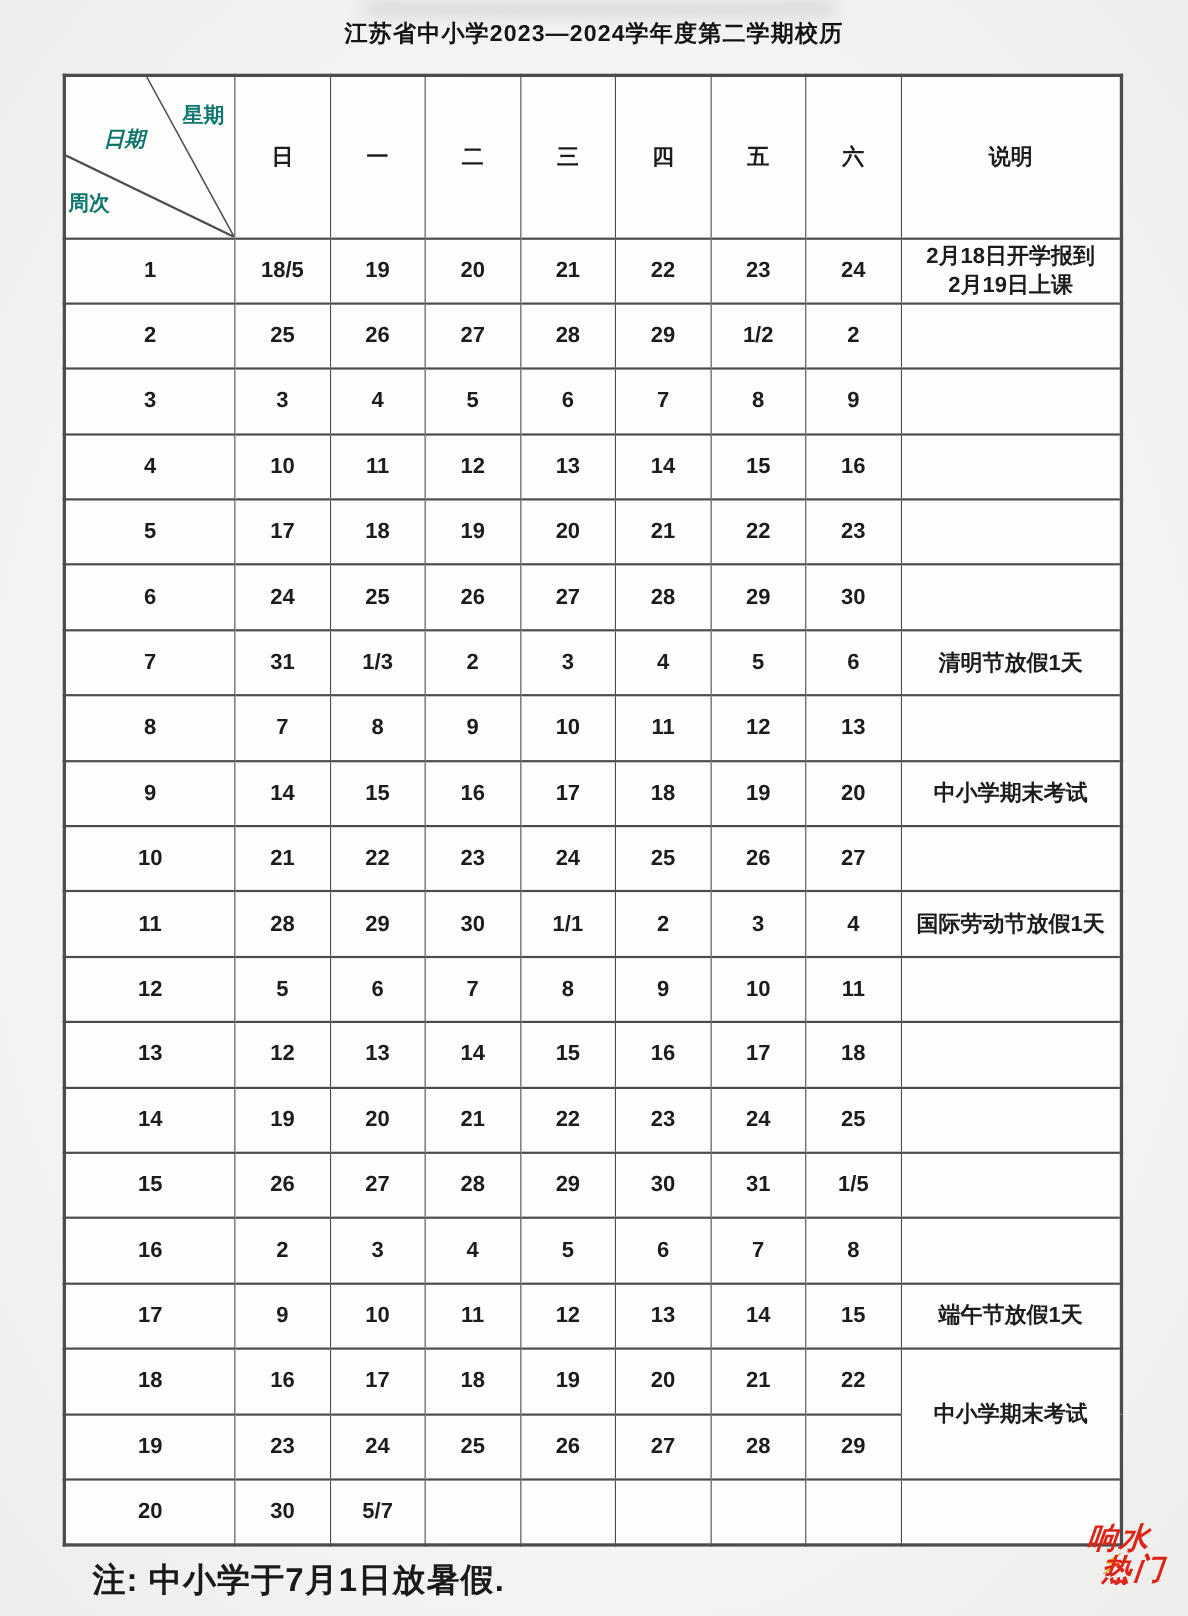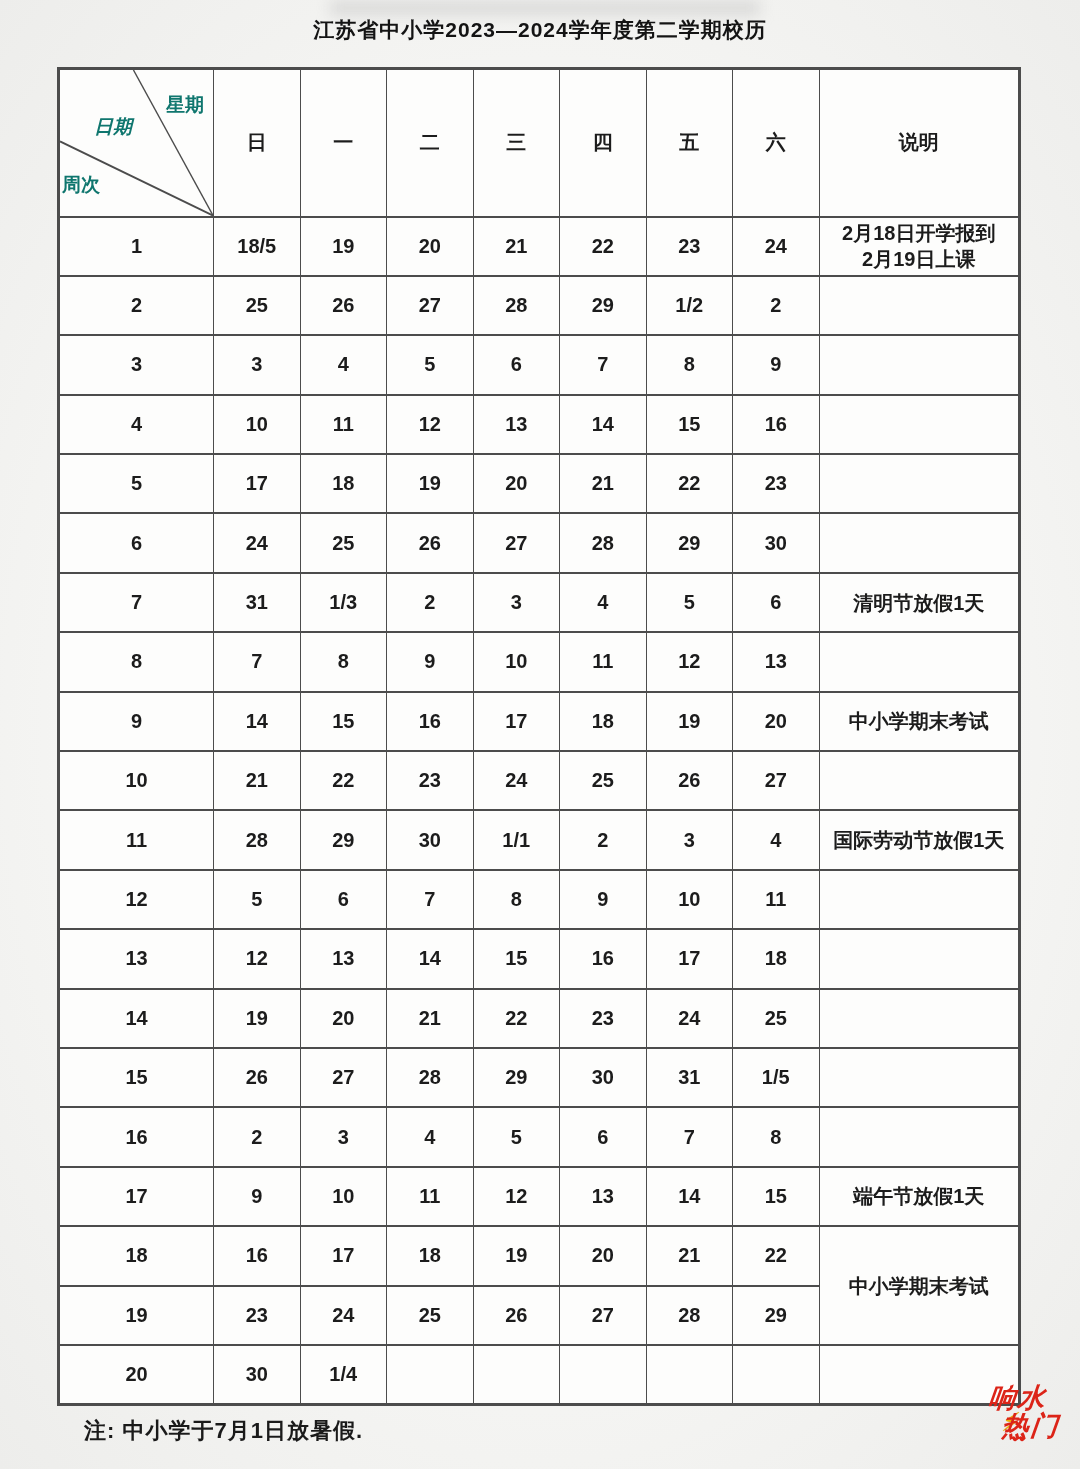--- a/index.html
+++ b/index.html
@@ -44,21 +44,21 @@
   .corner-label{position:absolute;font-size:19px;font-weight:bold;color:#0f766e;}
   .lbl-xingqi{right:9px;top:22px;}
   .lbl-riqi{left:34px;top:44px;font-style:italic;}
   .lbl-zhouci{left:2px;bottom:18px;}
   td.day-cell,td.week-cell{font-size:20px;}
   td.weekend{color:var(--weekend-color,#bf3f8f);}
   td.note-cell{font-size:19px;line-height:1.3;white-space:pre-line;padding:0 2px;}
   th.notes-header{font-size:20px;}
   .footnote{
     position:absolute;left:84px;top:1416px;
-    font-size:22px;font-weight:bold;color:#1a1a1a;letter-spacing:1px;
+    font-size:30px;font-weight:bold;color:#1a1a1a;letter-spacing:1px;
   }
   .watermark{
     position:absolute;right:8px;top:1383px;width:120px;height:80px;
     color:var(--wm-red,#dc2418);font-weight:bold;font-style:italic;
     transform:skewX(-6deg);line-height:1.0;
   }
   .wm-line1{position:absolute;right:28px;top:2px;font-size:27px;letter-spacing:2px;}
   .wm-line2{position:absolute;right:12px;top:30px;font-size:27px;letter-spacing:2px;z-index:2;}
   .wm-bolt{
     position:absolute;right:52px;top:26px;font-size:26px;font-style:normal;
@@ -314,21 +314,21 @@
           <td class="day-cell">24</td>
           <td class="day-cell">25</td>
           <td class="day-cell">26</td>
           <td class="day-cell">27</td>
           <td class="day-cell">28</td>
           <td class="day-cell weekend">29</td>
         </tr>
         <tr>
           <td class="week-cell">20</td>
           <td class="day-cell weekend">30</td>
-          <td class="day-cell">1/4</td>
+          <td class="day-cell">5/7</td>
           <td class="day-cell"></td>
           <td class="day-cell"></td>
           <td class="day-cell"></td>
           <td class="day-cell"></td>
           <td class="day-cell weekend"></td>
           <td class="note-cell"></td>
         </tr>
       </tbody>
   </table>
 

